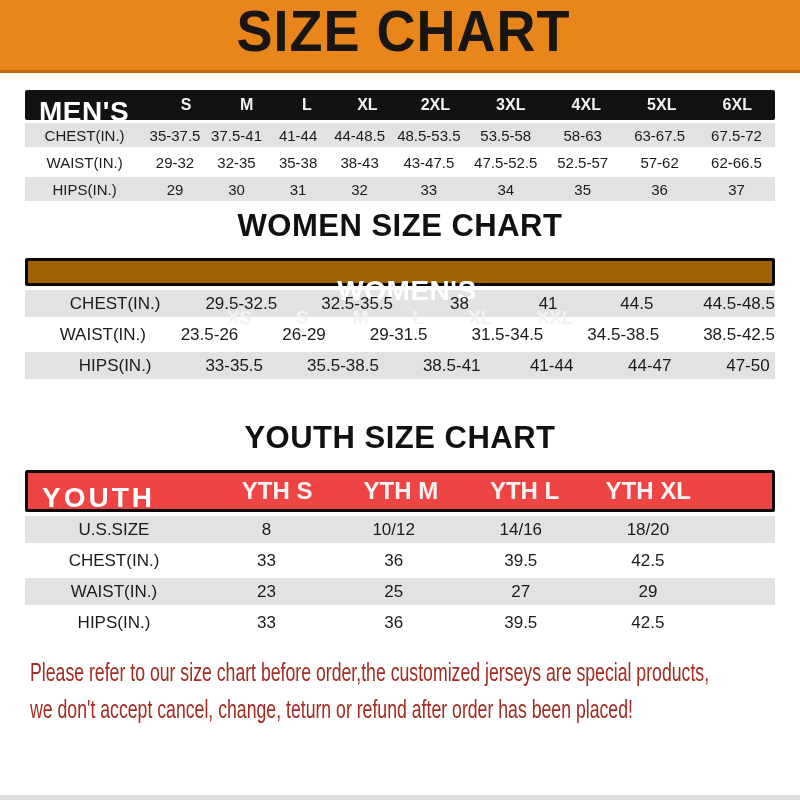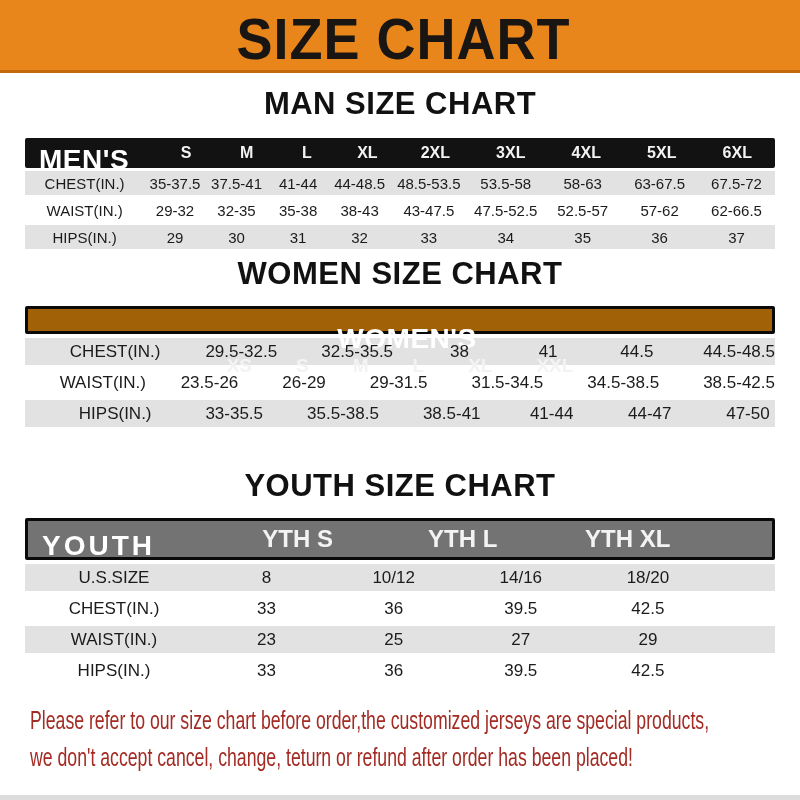--- a/index.html
+++ b/index.html
@@ -2,40 +2,40 @@
 <html><head>
 <meta charset="utf-8">
 <style>
   * { margin:0; padding:0; box-sizing:border-box; }
   html,body { width:800px; }
   body { font-family:"Liberation Sans", sans-serif; background:#fff; }
   .page { position:relative; width:800px; height:800px; background:#ffffff; overflow:hidden; }
 
   
   .banner { height:73px; background:#E8861C; border-bottom:3px solid #C2690C;
-            display:flex; align-items:flex-end; justify-content:center;padding-left:7px; }
+            display:flex; align-items:flex-start; justify-content:center;padding-left:7px; }
   .banner h1 { font-size:54px; font-weight:800; color:#181512; letter-spacing:1px;
                transform:scale(1.0,1.06); }
 
   
   .section-heading { text-align:center; font-size:31px; font-weight:800; color:#111;
                      line-height:34px; letter-spacing:.5px; }
   .heading-man   { margin-top:14px; }
   .heading-women { margin-top:8px; }
   .heading-youth { margin-top:42px; }
 
   
   .chart-table { width:750px; margin:15px auto 0; }
   .men .chart-table { margin-top:17px; }
 
   .row { display:flex; align-items:center; width:100%; }
   .bar { color:#fff; border-radius:2px; }
   .men   .bar { height:30px; background:#121212; }
   .women .bar { height:28px; background:#a16207; border:3px solid #0a0a0a;flex-direction:column; }
-  .youth .bar { height:42px; background:#737373; border:3px solid #0a0a0a; }
+  .youth .bar { height:42px; background:#ef4444; border:3px solid #0a0a0a; }
 
   .cell { display:flex; align-items:center; justify-content:center; flex:1; white-space:nowrap; }
   .cols { display:flex; align-items:center; height:100%; }
   .label { justify-content:center; }
 
   
   .men   .label { flex:1.55; }
   .men   .cols  { flex:8.2; }
   .men   .cols .cell { flex:1; }
   .men   .cols .cell:nth-of-type(-n+4) { flex:.8; }
@@ -70,21 +70,20 @@
 </head>
 <body>
 
 <div class="page">
 
   <header class="banner">
     <h1>SIZE CHART</h1>
   </header>
 
   <section class="men">
-    <h2 class="section-heading heading-man">MAN SIZE CHART</h2>
     <div class="chart-table">
       <div class="row bar">
         <div class="cell label">MEN'S</div>
         <div class="cols">
 
         <div class="cell">S</div>
             <div class="cell">M</div>
             <div class="cell">L</div>
             <div class="cell">XL</div>
             <div class="cell">2XL</div>
@@ -203,20 +202,21 @@
   </section>
 
   <section class="youth">
     <h2 class="section-heading heading-youth">YOUTH SIZE CHART</h2>
     <div class="chart-table">
       <div class="row bar">
         <div class="cell label">YOUTH</div>
         <div class="cols">
 
         <div class="cell">YTH S</div>
+            <div class="cell">YTH M</div>
             <div class="cell">YTH L</div>
             <div class="cell">YTH XL</div>
           </div>
         <div class="spacer"></div>
       </div>
       <div class="rows">
 
       <div class="row data-row">
             <div class="cell label">U.S.SIZE</div>
             <div class="cols">

